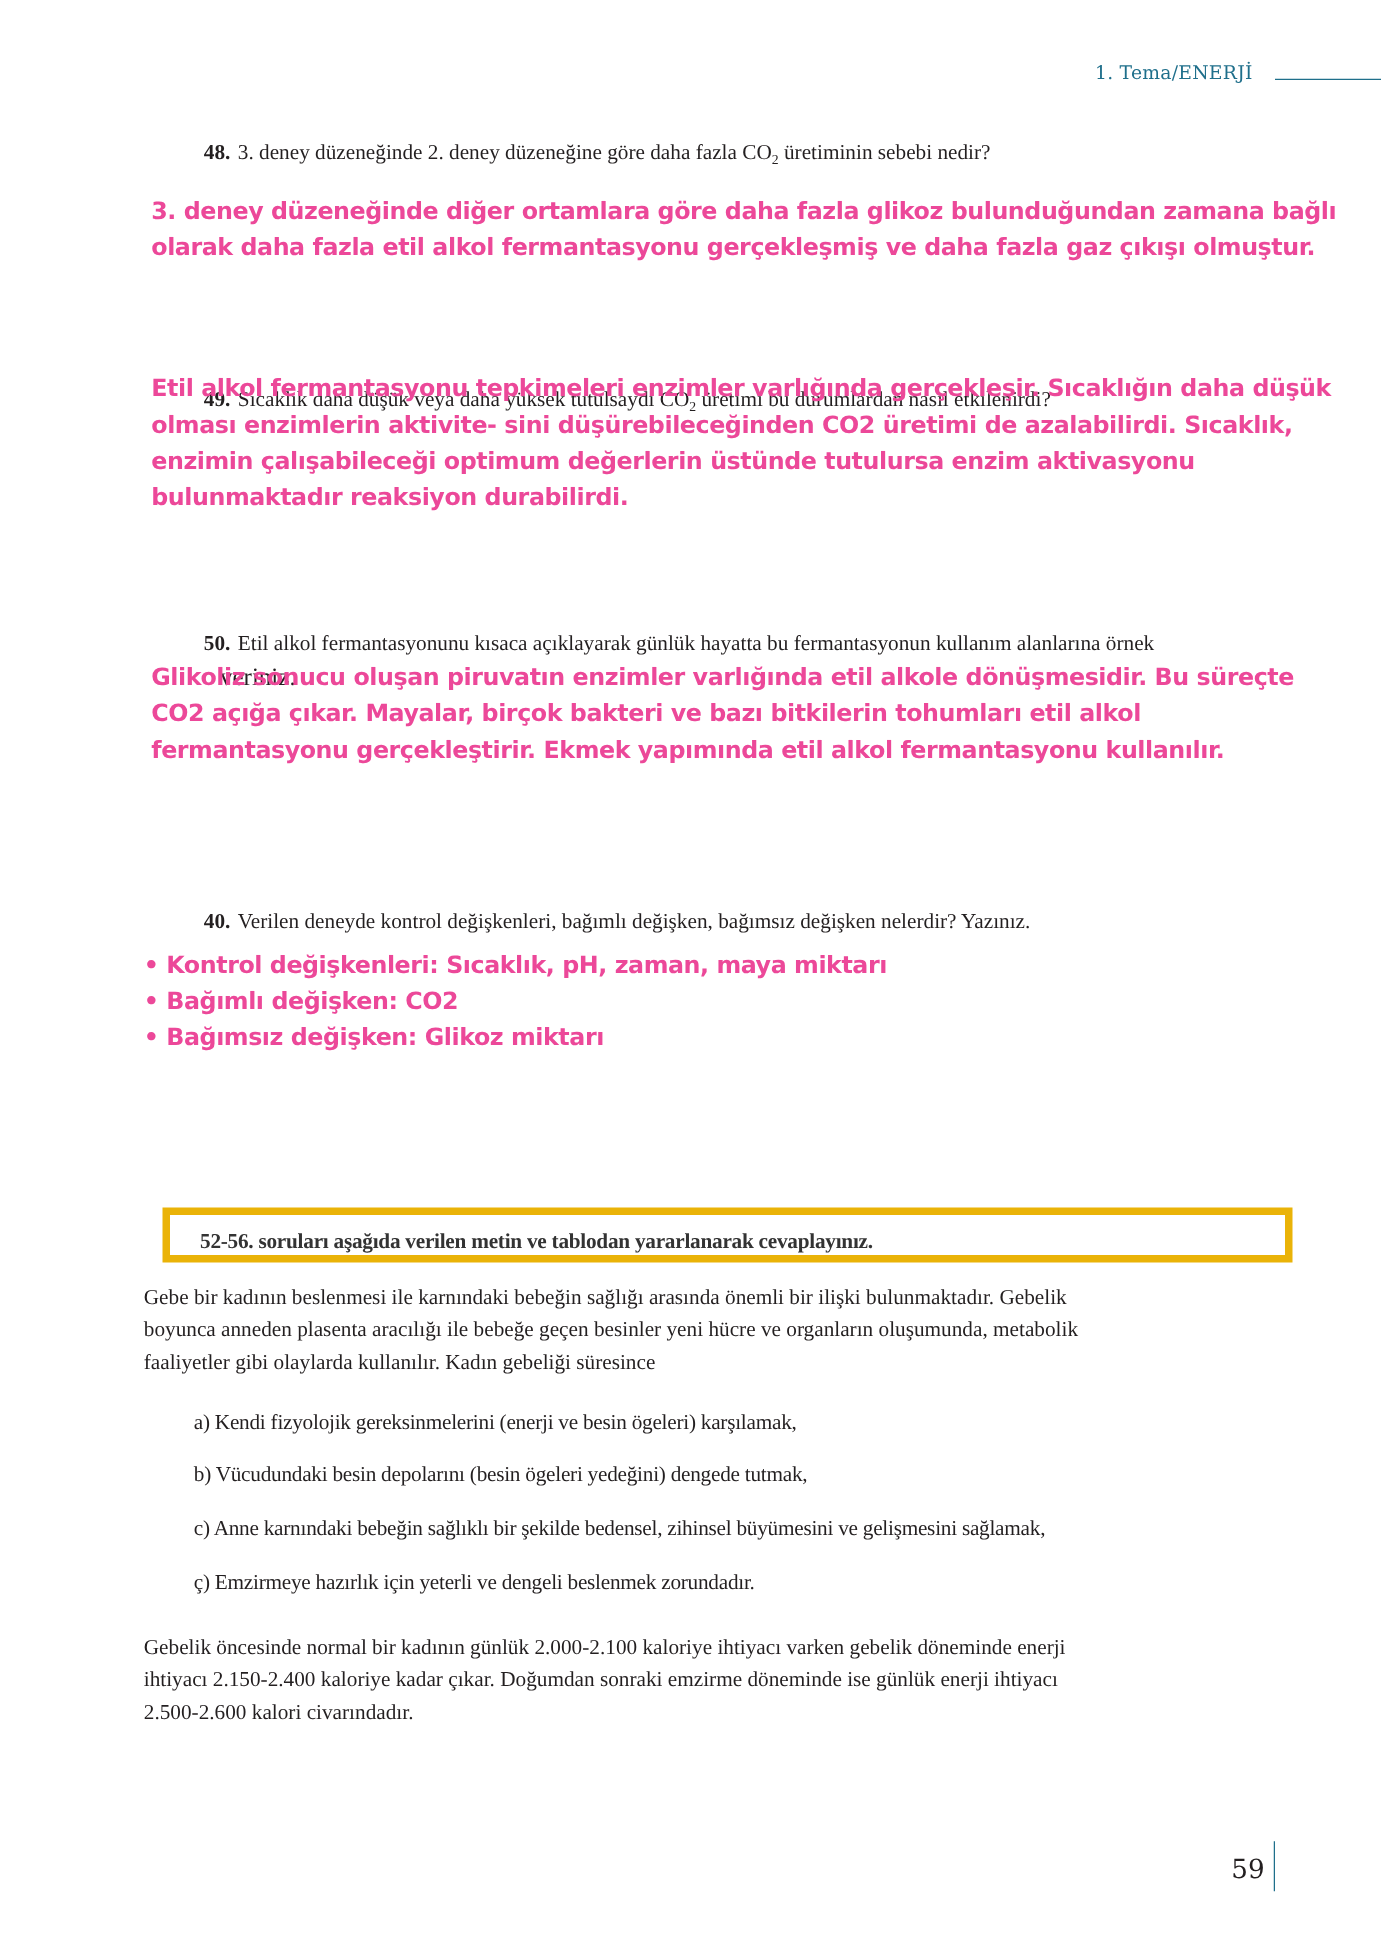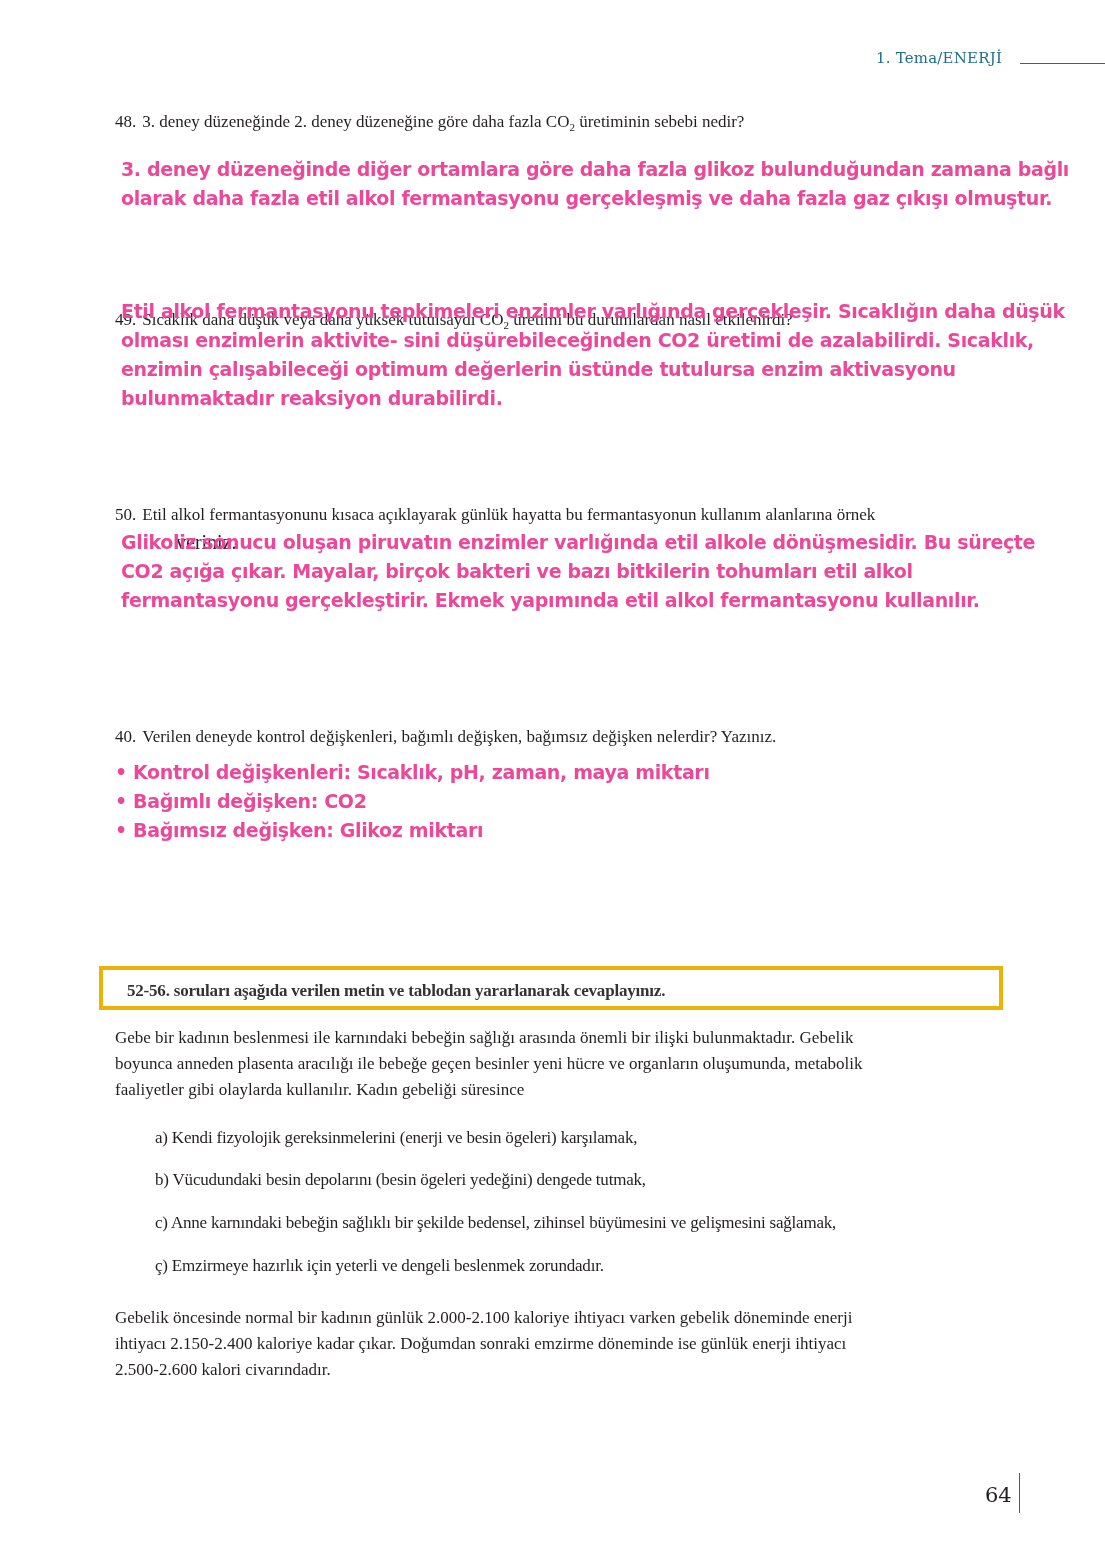--- a/index.html
+++ b/index.html
@@ -1,25 +1,25 @@
 <!DOCTYPE html>
 <html><head>
   <meta charset="utf-8">
   <style>
     html, body { margin: 0; padding: 0; background: #ffffff; }
     body { width: 1105px; height: 1559px; position: relative; overflow: hidden; font-family: "Liberation Serif", serif; color: #231f20; }
     .header { position: absolute; top: 49px; left: 876px; font-family: "DejaVu Serif", serif; font-size: 15px; color: #1f6f8b; letter-spacing: 0.2px; text-align: center; }
     .header-line { position: absolute; top: 63px; left: 1020px; width: 85px; height: 1px; background: #1f6f8b; }
     .q { position: absolute; left: 115px; font-size: 17px; line-height: 24px; white-space: nowrap; }
-    .q b { font-weight: normal; margin-right: 6px; }
+    .q b { font-weight: bold; margin-right: 6px; margin-left: 48px; }
     .q sub { font-size: 11px; vertical-align: -4px; line-height: 0; }
     .ans { position: absolute; left: 121px; font-family: "DejaVu Sans", sans-serif; font-weight: bold; color: #ec4899; font-size: 19px; line-height: 29px; letter-spacing: -0.35px; white-space: nowrap; }
     .ans .line { display: block; }
     .cont { position: absolute; left: 144px; font-size: 20px; line-height: 24px; padding-left: 32px; }
-    .box { position: absolute; left: 99px; top: 966px; width: 904px; height: 44px; border: 4px solid #eab308; box-sizing: border-box; }
+    .box { position: absolute; left: 130px; top: 966px; width: 904px; height: 44px; border: 6px solid #eab308; box-sizing: border-box; }
     .box span { position: absolute; left: 24px; top: 11px; font-weight: bold; font-size: 17px; color: #333333; font-family: "Liberation Serif", serif; letter-spacing: -0.2px; }
     .para { position: absolute; left: 115px; width: 900px; font-size: 17px; line-height: 26px; }
     .para .line { display: block; white-space: nowrap; }
     .list-item { position: absolute; left: 155px; font-size: 17px; white-space: nowrap; letter-spacing: -0.2px; }
     .pageno { position: absolute; top: 1483px; left: 985px; font-family: "DejaVu Serif", serif; font-size: 21px; color: #231f20; }
     .pageno-line { position: absolute; top: 1473px; left: 1019px; width: 1px; height: 40px; background: #1f6f8b; }
   </style>
 </head>
 <body>
 
@@ -77,14 +77,14 @@
 <div class="list-item" style="top:1170px;">b) Vücudundaki besin depolarını (besin ögeleri yedeğini) dengede tutmak,</div>
 <div class="list-item" style="top:1213px;">c) Anne karnındaki bebeğin sağlıklı bir şekilde bedensel, zihinsel büyümesini ve gelişmesini sağlamak,</div>
 <div class="list-item" style="top:1256px;">ç) Emzirmeye hazırlık için yeterli ve dengeli beslenmek zorundadır.</div>
 
 <div class="para" style="top:1305px;">
   <span class="line">Gebelik öncesinde normal bir kadının günlük 2.000-2.100 kaloriye ihtiyacı varken gebelik döneminde enerji</span>
   <span class="line">ihtiyacı 2.150-2.400 kaloriye kadar çıkar. Doğumdan sonraki emzirme döneminde ise günlük enerji ihtiyacı</span>
   <span class="line">2.500-2.600 kalori civarındadır.</span>
 </div>
 
-<div class="pageno">64</div>
+<div class="pageno">59</div>
 <div class="pageno-line"></div>
 
 </body></html>

